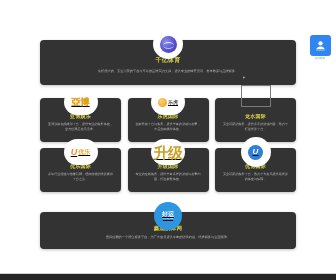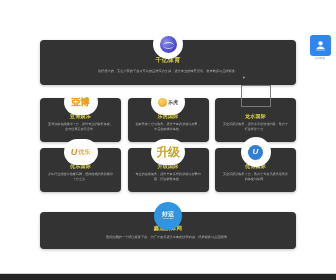--- a/index.html
+++ b/index.html
@@ -56,20 +56,21 @@
 
   .logo-inner {
     display: flex;
     align-items: center;
     justify-content: center;
     width: 100%;
     height: 100%;
     font-size: 7px;
     font-weight: bold;
     line-height: 1;
+    text-decoration: underline;
   }
 
   .card-title {
     color: #d8d24a;
     font-weight: bold;
     text-align: center;
     letter-spacing: 0.2px;
   }
 
   .card-desc {
@@ -209,21 +210,21 @@
     font-weight: bold;
     font-style: italic;
   }
   .lg-youle .cn {
     color: #f0a830;
     font-size: 6px;
     font-weight: bold;
   }
   .lg-shengji {
     color: #c9a227;
-    font-size: 12px;
+    font-size: 15px;
     font-weight: bold;
     letter-spacing: -0.5px;
   }
   .lg-youbo-circle {
     width: 15px;
     height: 15px;
     border-radius: 50%;
     background: #2f7fd6;
     color: #ffffff;
     display: flex;

